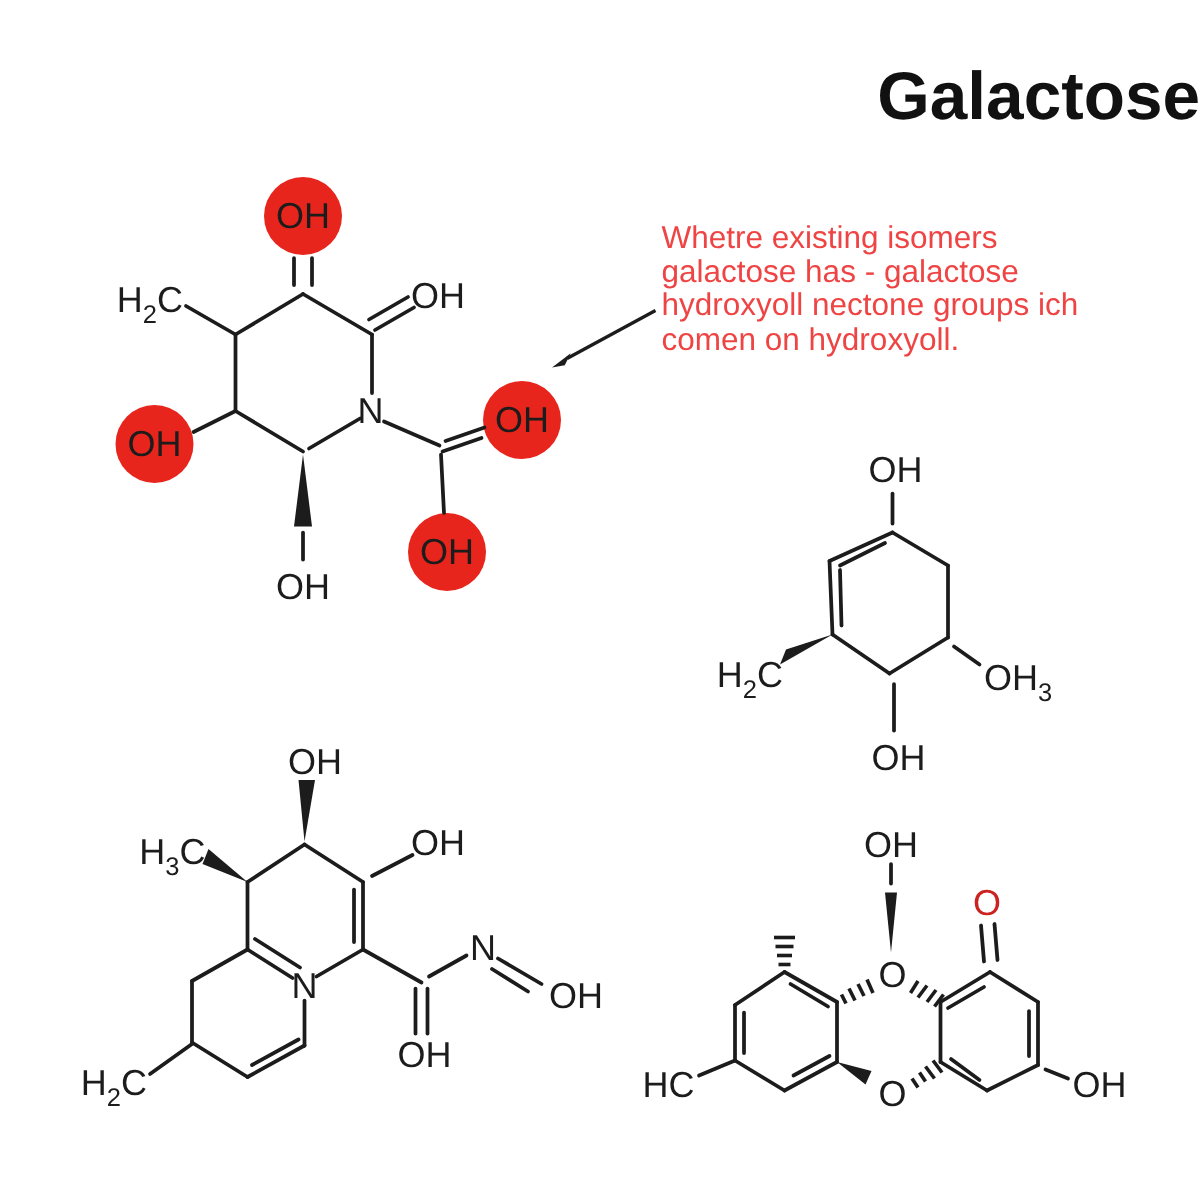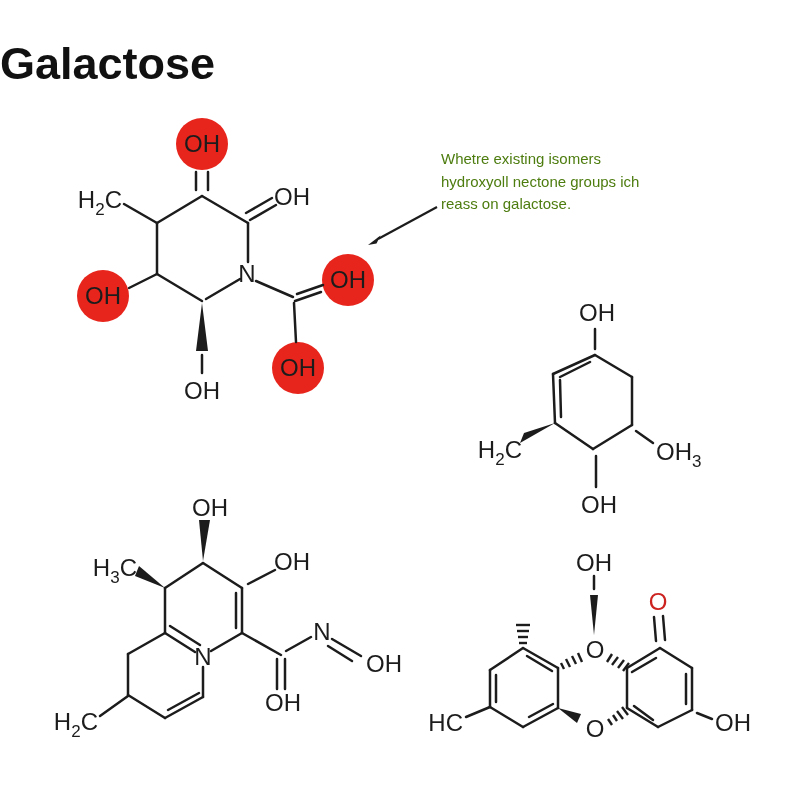--- a/index.html
+++ b/index.html
@@ -1,43 +1,44 @@
 <!DOCTYPE html>
 <html style="--c-red: #e8251c; --c-ored: #cc2320; --c-ink: #1c1c1c;"><head>
 <meta charset="utf-8">
 <style>
   html,body{margin:0;padding:0;background:#fff;}
   #page{position:relative;width:800px;height:800px;background:#fff;overflow:hidden;
         font-family:"Liberation Sans",sans-serif;}
-  #title{position:absolute;top:38px;left:0;width:800px;text-align:left;
+  #title{position:absolute;top:38px;left:0;width:800px;text-align:right;
          font-size:45px;font-weight:bold;color:#111;letter-spacing:0px;}
   #annotation{position:absolute;left:441px;top:148px;width:290px;
-              font-size:15px;line-height:22.5px;color:#4d7c0f;}
+              font-size:21px;line-height:22.5px;color:#ef4444;}
   svg{position:absolute;left:0;top:0;}
   .bond{stroke:var(--c-ink);stroke-width:2.5;fill:none;stroke-linecap:round;}
   .hash{stroke:var(--c-ink);stroke-width:2.4;fill:none;stroke-linecap:butt;}
   .wedge{fill:var(--c-ink);stroke:none;}
   .red-circle{fill:var(--c-red);stroke:none;}
   .atom{font-family:"Liberation Sans",sans-serif;font-size:24px;fill:var(--c-ink);}
   .atom.redatom{fill:var(--c-ored);}
   .sub{font-size:17px;}
   .arrowline{stroke:var(--c-ink);stroke-width:2.2;fill:none;}
   .arrowhead{fill:var(--c-ink);}
 </style>
 </head>
 <body>
 
 <div id="page">
 
   <div id="title">Galactose</div>
 
   <div id="annotation">
     <div>Whetre existing isomers</div>
+    <div>galactose has - galactose</div>
     <div>hydroxyoll nectone groups ich</div>
-    <div>reass on galactose.</div>
+    <div>comen on hydroxyoll.</div>
   </div>
 
   <svg width="800" height="800" viewBox="0 0 800 800">
 
     <g>
       <line class="arrowline" x1="437" y1="207" x2="378" y2="239"></line>
       <polygon class="arrowhead" points="368,245 380.5,235.5 376.5,243.5"></polygon>
     </g>
 
     <g>

